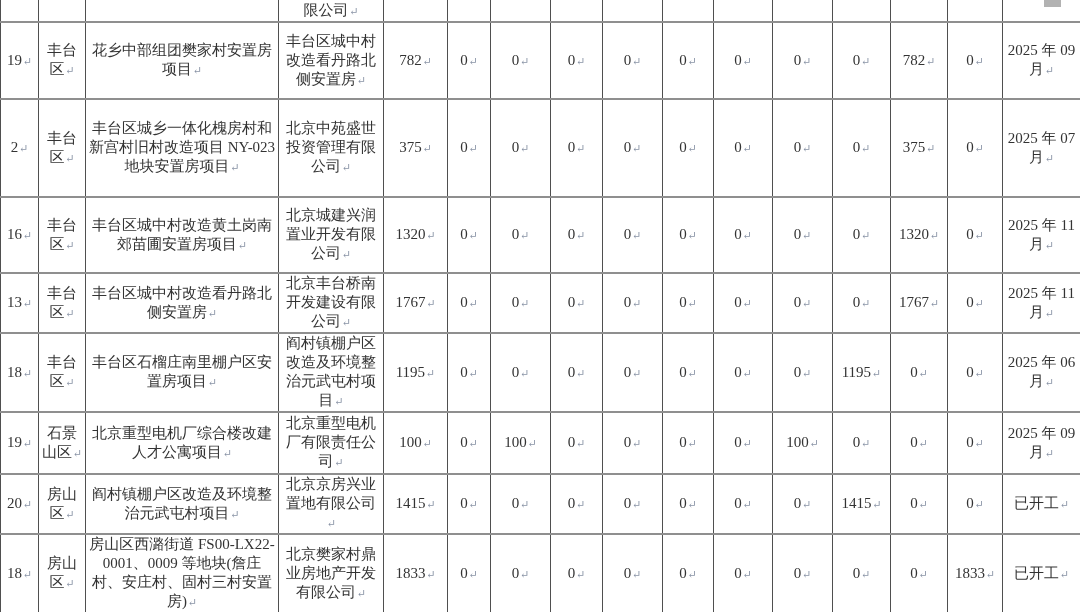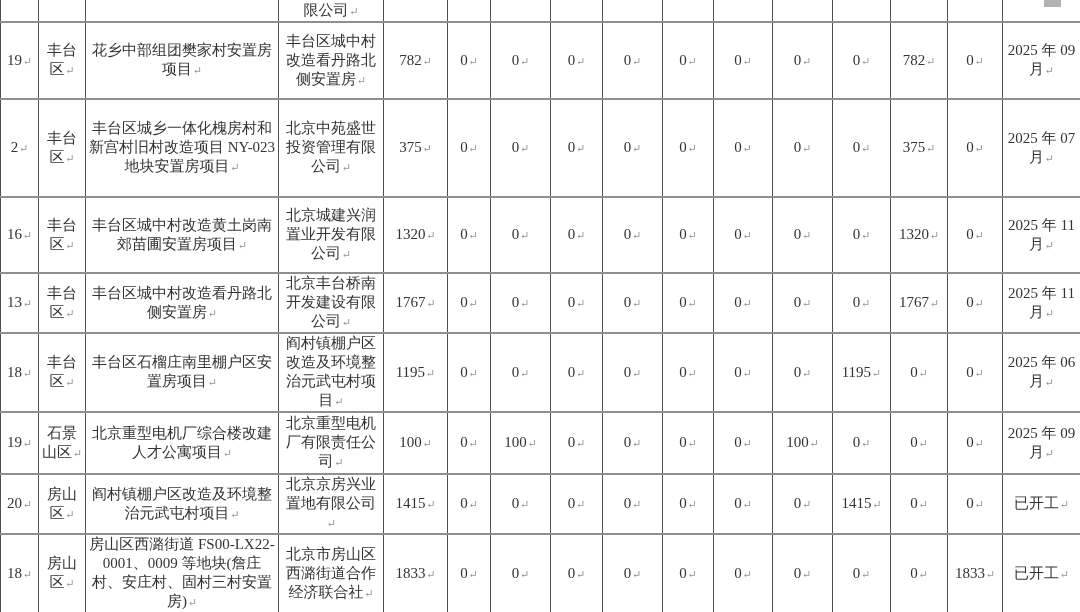--- a/index.html
+++ b/index.html
@@ -186,21 +186,21 @@
         <td><span class="t">0</span><span class="mark">↵</span></td>
         <td><span class="t">1415</span><span class="mark">↵</span></td>
         <td><span class="t">0</span><span class="mark">↵</span></td>
         <td><span class="t">0</span><span class="mark">↵</span></td>
         <td><span class="t">已开工</span><span class="mark">↵</span></td>
       </tr>
       <tr class="row r8">
         <td><span class="t">18</span><span class="mark">↵</span></td>
         <td><span class="t">房山区</span><span class="mark">↵</span></td>
         <td><span class="t">房山区西潞街道 FS00-LX22-0001、0009 等地块(詹庄村、安庄村、固村三村安置房)</span><span class="mark">↵</span></td>
-        <td><span class="t">北京市房山区西潞街道合作经济联合社</span><span class="mark">↵</span></td>
+        <td><span class="t">北京樊家村鼎业房地产开发有限公司</span><span class="mark">↵</span></td>
         <td><span class="t">1833</span><span class="mark">↵</span></td>
         <td><span class="t">0</span><span class="mark">↵</span></td>
         <td><span class="t">0</span><span class="mark">↵</span></td>
         <td><span class="t">0</span><span class="mark">↵</span></td>
         <td><span class="t">0</span><span class="mark">↵</span></td>
         <td><span class="t">0</span><span class="mark">↵</span></td>
         <td><span class="t">0</span><span class="mark">↵</span></td>
         <td><span class="t">0</span><span class="mark">↵</span></td>
         <td><span class="t">0</span><span class="mark">↵</span></td>
         <td><span class="t">0</span><span class="mark">↵</span></td>

